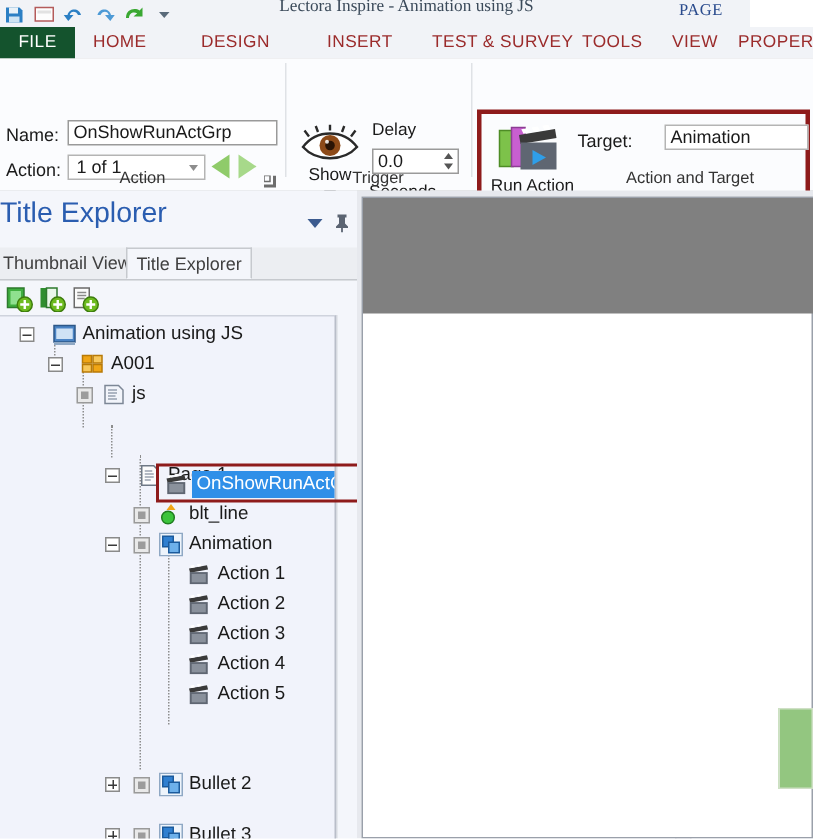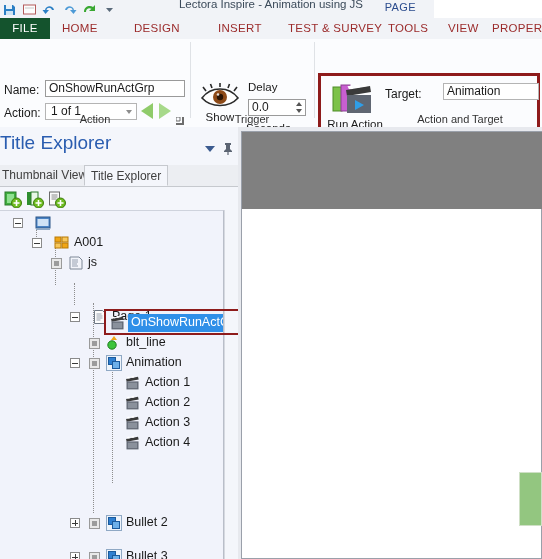--- a/index.html
+++ b/index.html
@@ -5,21 +5,21 @@
   html,body{margin:0;padding:0;}
   body{
     width:542px;height:559px;overflow:hidden;
     font-family:"Liberation Sans", sans-serif;
     font-size:12px;color:#1a1a1a;background:#ffffff;
     position:relative;
   }
   .abs{position:absolute;}
 
   
-  #titlebar{left:0;top:0;width:434px;height:18px;background:#f1f3f7;overflow:hidden;}
+  #titlebar{left:0;top:0;width:500px;height:18px;background:#f1f3f7;overflow:hidden;font-family:Liberation Serif, serif;}
   #qat{left:0;top:0;height:18px;display:flex;align-items:center;gap:5px;padding-left:2px;}
   .qicon{width:15px;height:15px;position:relative;}
   #app-title{
     left:0;top:-2px;width:542px;text-align:center;
     font-size:11.5px;color:#3b4a5a;white-space:nowrap;
   }
   #ctx-page{right:18px;top:1px;font-size:11px;color:#2a4b8d;letter-spacing:.4px;}
 
   
   #tabstrip{left:0;top:18px;width:542px;height:21px;background:#f1f3f7;border-bottom:1px solid #d4d4d4;}
@@ -297,20 +297,21 @@
 
   <div class="row" style="top:2px;">
     <span class="exp" style="left:13px;"></span>
     <span class="ico" style="left:35px;">
       <svg width="16" height="16" viewBox="0 0 16 16">
           <rect x="1" y="2" width="14" height="11" fill="#4a83c4" stroke="#2d5788"></rect>
           <rect x="2.5" y="4" width="11" height="7" fill="#cfe2f5"></rect>
           <rect x="1" y="13" width="14" height="2" fill="#8fa8c4"></rect>
         </svg>
     </span>
+    <span class="lbl" style="left:55px;">Animation using JS</span>
   </div>
 
   <div class="row" style="top:22px;">
     <span class="exp" style="left:32px;"></span>
     <span class="ico" style="left:54px;">
       <svg width="16" height="16" viewBox="0 0 16 16">
           <rect x="1" y="2" width="6" height="5" fill="#f0a515" stroke="#b87a07"></rect>
           <rect x="8" y="2" width="6" height="5" fill="#f7c75b" stroke="#b87a07"></rect>
           <rect x="1" y="8" width="6" height="5" fill="#f7c75b" stroke="#b87a07"></rect>
           <rect x="8" y="8" width="6" height="5" fill="#f0a515" stroke="#b87a07"></rect>
@@ -413,20 +414,30 @@
   <div class="row" style="top:222px;">
     <span class="ico" style="left:125px;"><svg width="16" height="16" viewBox="0 0 16 16">
           <path d="M1 4 L13 1.8 L13.7 4.6 L1.7 6.8 Z" fill="#3a3a3a"></path>
           <path d="M2.6 3.6 L5 3.2 L4.2 1.6 L1.8 2 Z" fill="#fff"></path>
           <path d="M7 2.8 L9.4 2.4 L8.6 0.8 L6.2 1.2 Z" fill="#fff"></path>
           <rect x="1.5" y="6.4" width="12" height="8" fill="#5f6672"></rect>
           <rect x="2.8" y="7.6" width="9.4" height="5.6" fill="#8a919c"></rect>
         </svg></span>
     <span class="lbl" style="left:145px;">Action 4</span>
   </div>
+  <div class="row" style="top:242px;">
+    <span class="ico" style="left:125px;"><svg width="16" height="16" viewBox="0 0 16 16">
+          <path d="M1 4 L13 1.8 L13.7 4.6 L1.7 6.8 Z" fill="#3a3a3a"></path>
+          <path d="M2.6 3.6 L5 3.2 L4.2 1.6 L1.8 2 Z" fill="#fff"></path>
+          <path d="M7 2.8 L9.4 2.4 L8.6 0.8 L6.2 1.2 Z" fill="#fff"></path>
+          <rect x="1.5" y="6.4" width="12" height="8" fill="#5f6672"></rect>
+          <rect x="2.8" y="7.6" width="9.4" height="5.6" fill="#8a919c"></rect>
+        </svg></span>
+    <span class="lbl" style="left:145px;">Action 5</span>
+  </div>
 
   <div class="row" style="top:302px;">
     <span class="exp plus" style="left:70px;"></span>
     <span class="chk" style="left:89px;"></span>
     <span class="ico" style="left:106px;"><svg width="16" height="16" viewBox="0 0 16 16">
           <rect x="0.5" y="0.5" width="15" height="15" fill="#eef4fb" stroke="#8fa8c4"></rect>
           <rect x="2.5" y="2.5" width="7" height="7" fill="#2f7fd0" stroke="#1b5a9c"></rect>
           <rect x="6.5" y="6.5" width="7" height="7" fill="#6db0ea" stroke="#1b5a9c"></rect>
         </svg></span>
     <span class="lbl" style="left:126px;">Bullet 2</span>

